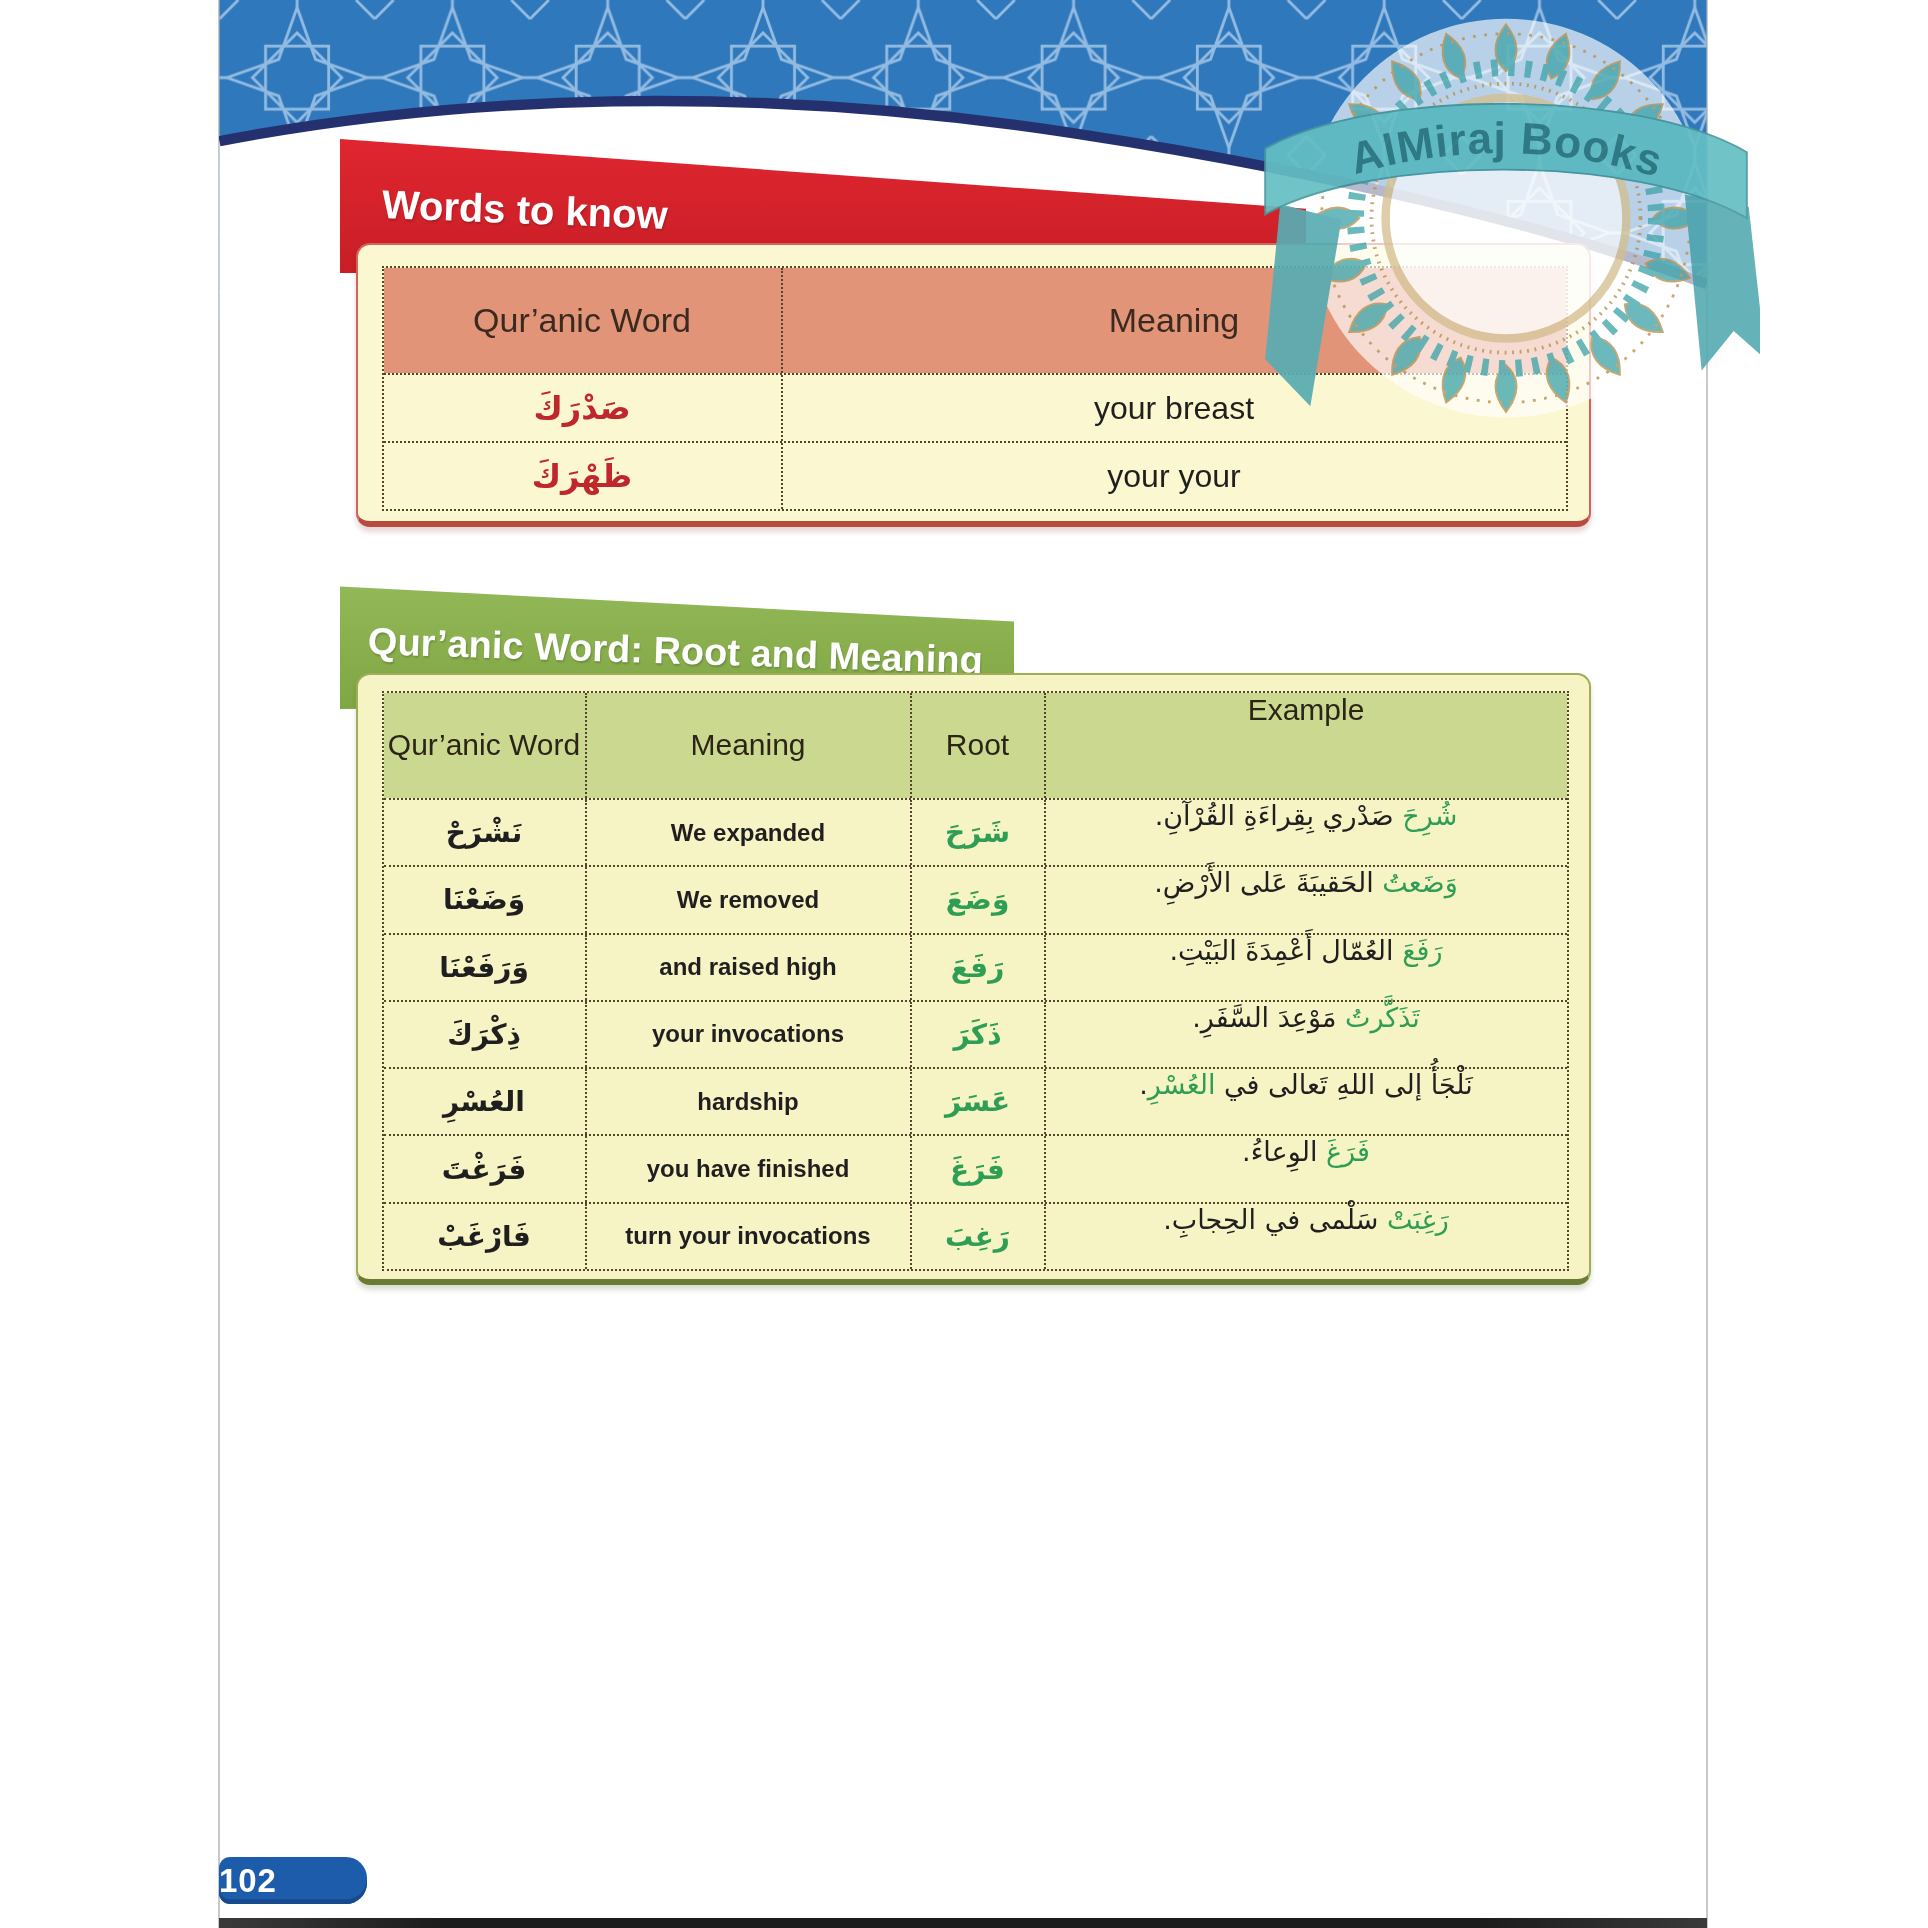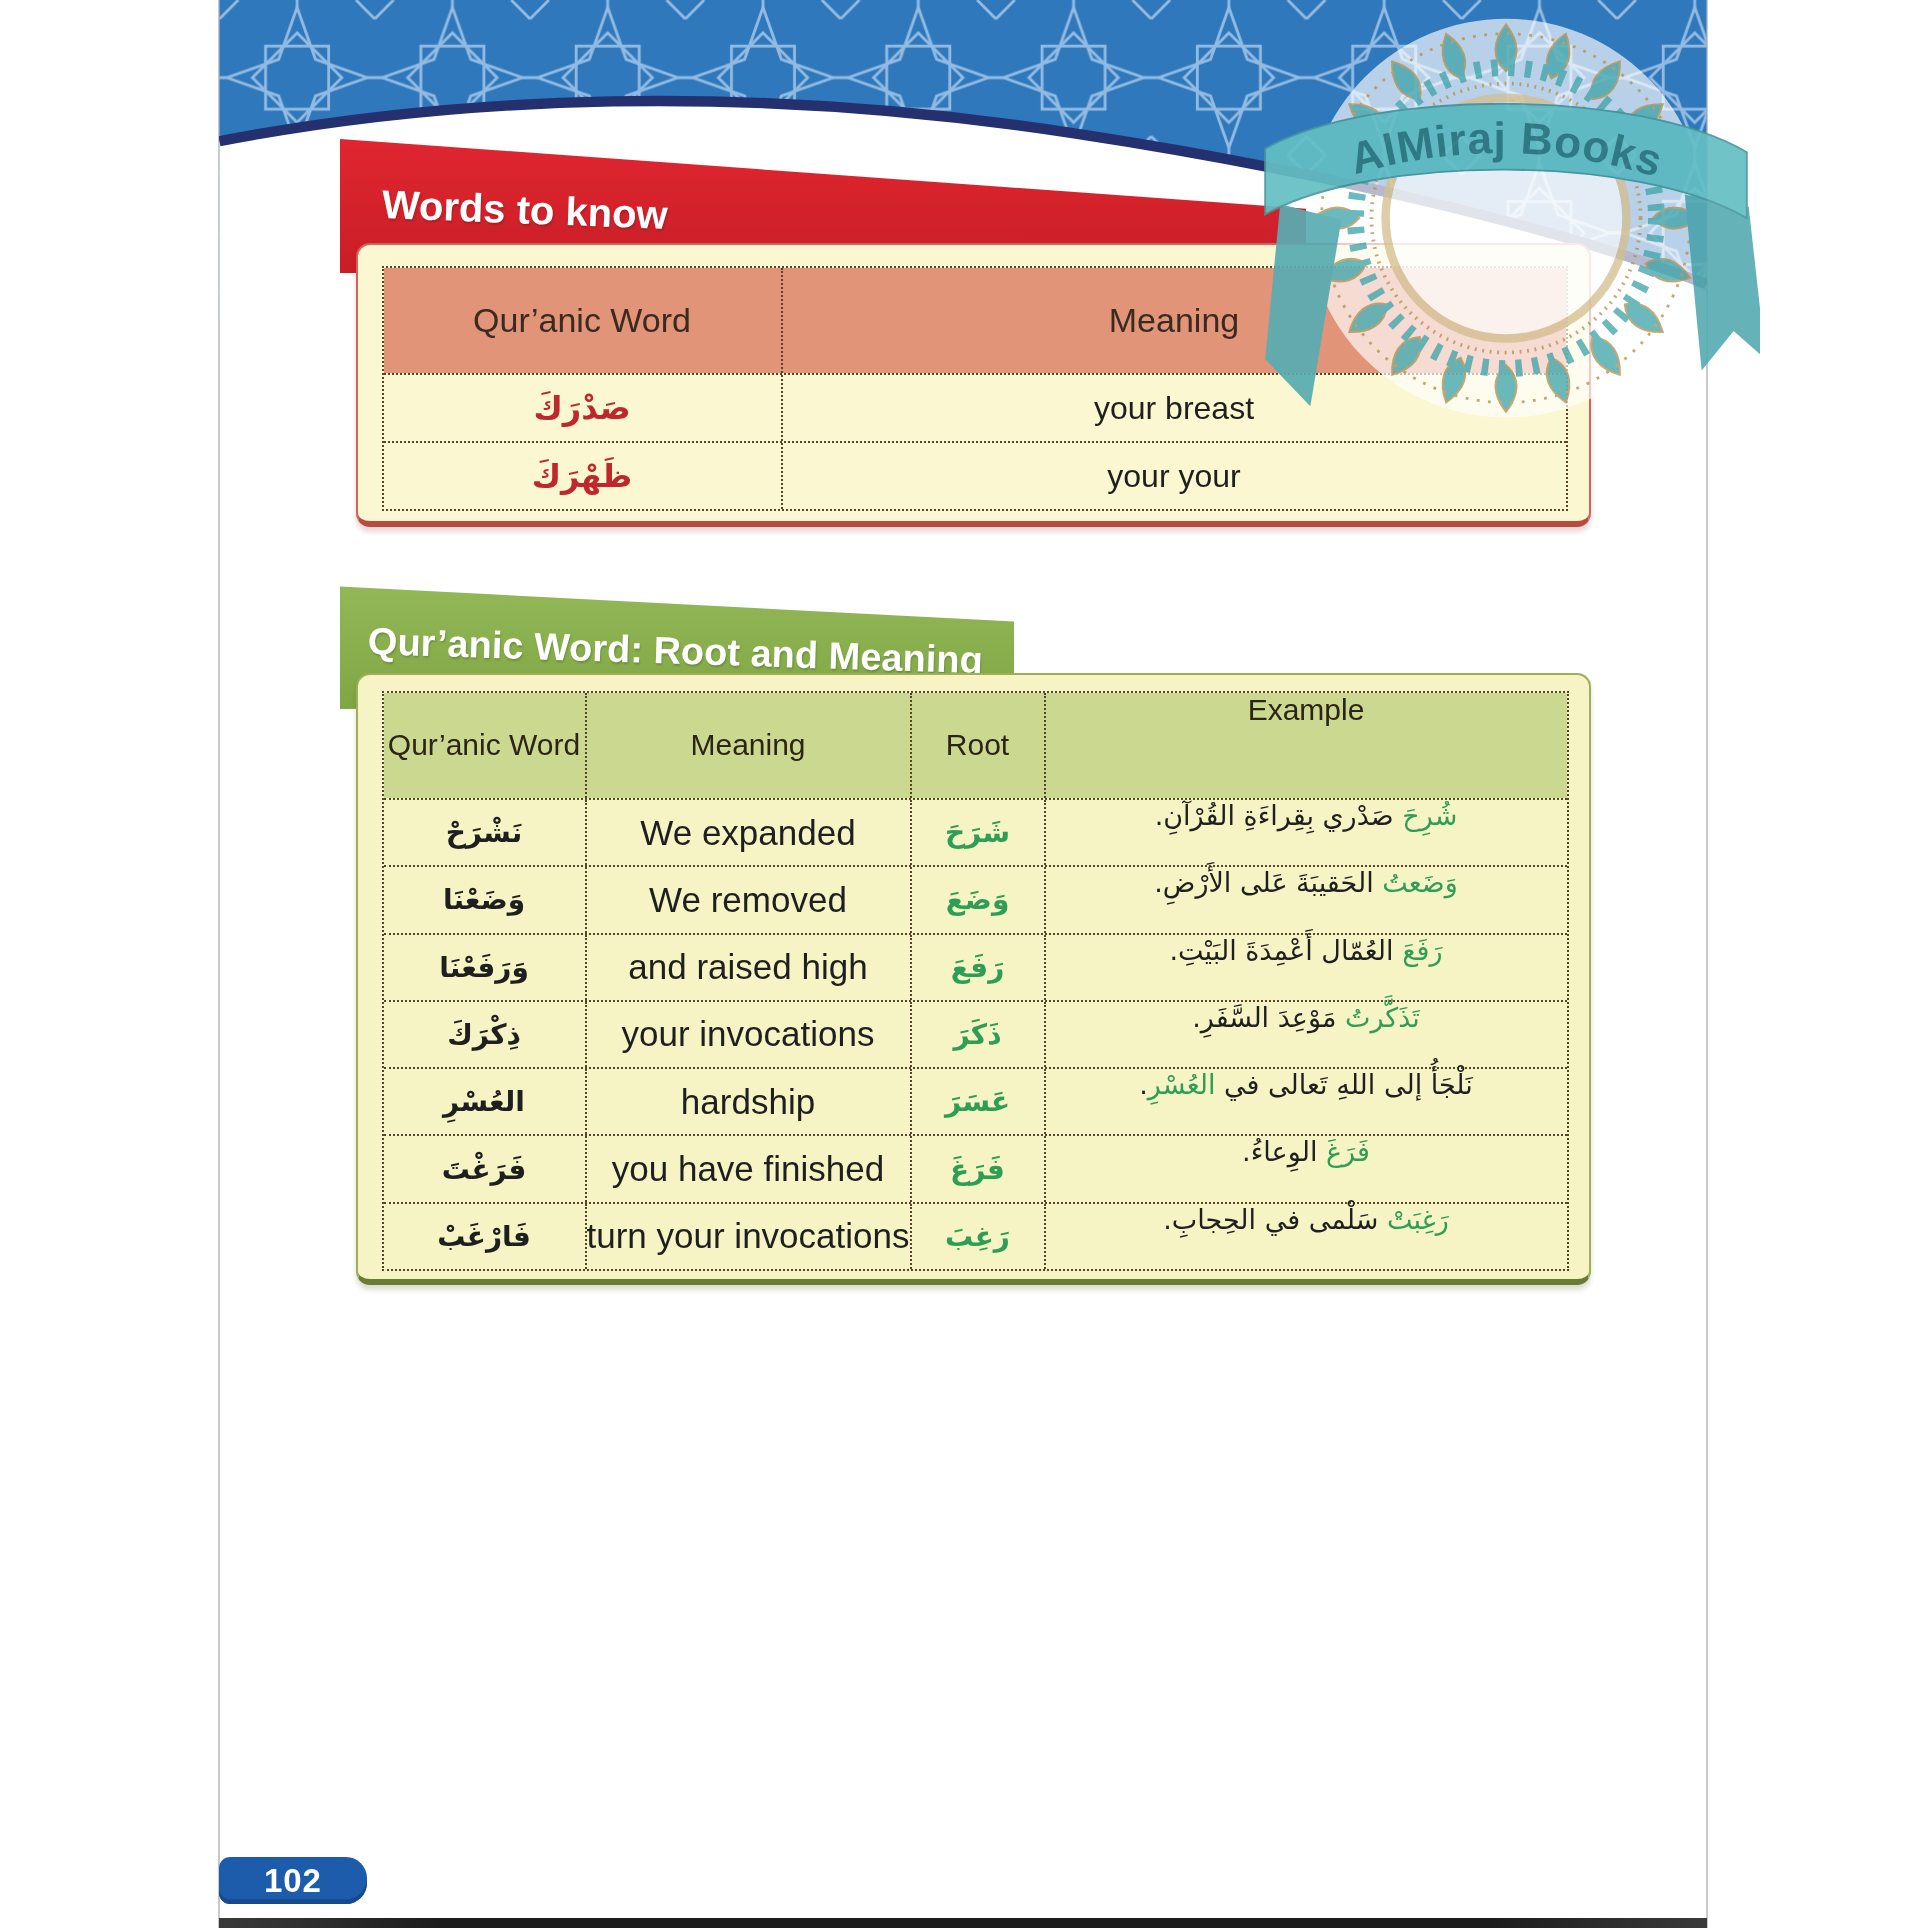--- a/index.html
+++ b/index.html
@@ -59,33 +59,33 @@
   .t2{position:absolute;left:23.5px;top:16px;width:1187px;height:580px;
       border:2.8px dotted var(--dot);display:flex;flex-direction:column;}
   .t2-header{display:flex;height:105px;background:var(--t2header);}
   .t2 .k1{width:201px;display:flex;align-items:center;justify-content:center;text-align:center;}
   .t2 .k2{width:325px;border-left:2.8px dotted var(--dot);display:flex;align-items:center;justify-content:center;text-align:center;}
   .t2 .k3{width:134px;border-left:2.8px dotted var(--dot);display:flex;align-items:center;justify-content:center;}
   .t2 .k4{flex:1;border-left:2.8px dotted var(--dot);display:flex;justify-content:center;text-align:center;}
   .t2-header .hlabel{font-size:30px;color:#2c2417;line-height:1.15;}
   .t2 .trow{flex:1;display:flex;border-top:2.8px dotted var(--dot);}
   .t2 .ar-word{font-family:"DejaVu Sans",sans-serif;font-size:28px;font-weight:bold;color:var(--ink);}
-  .t2 .mean{font-size:35px;font-weight:400;color:var(--ink);}
+  .t2 .mean{font-size:24px;font-weight:700;color:var(--ink);}
   .t2 .root{font-family:"DejaVu Sans",sans-serif;font-size:28px;font-weight:bold;color:var(--ar-green);}
   .t2 .ex{font-family:"DejaVu Sans",sans-serif;font-size:27px;padding:0 13px;}
   .t2 .ex .seg-green{color:var(--ar-green);}
   .t2 .ex .seg-black{color:var(--ink);}
 
   
   .stamp{position:absolute;left:1033px;top:-36px;z-index:5;}
 
   
   .badge{position:absolute;left:0;top:1857px;width:148px;height:47px;z-index:2;
     background:var(--badge-blue);border-radius:11.3px 21px 21px 11.3px;
-    box-shadow:inset 0 -4.7px 0 #174a8c;display:flex;align-items:center;justify-content:center;}
+    box-shadow:inset 0 -4.7px 0 #174a8c;display:flex;align-items:center;justify-content:flex-start;}
   .badge span{color:#fff;font-size:33px;font-weight:bold;letter-spacing:0.9px;}
 
   .bottombar{position:absolute;left:0;top:1918px;width:1488px;height:10.4px;
     background:linear-gradient(90deg,#3a3a3a,#1c1c1c 15%,#1c1c1c 85%,#3a3a3a);z-index:2;}
 </style>
 </head>
 <body>
 
 <div class="page">
   <div class="edge edge-l"></div>

